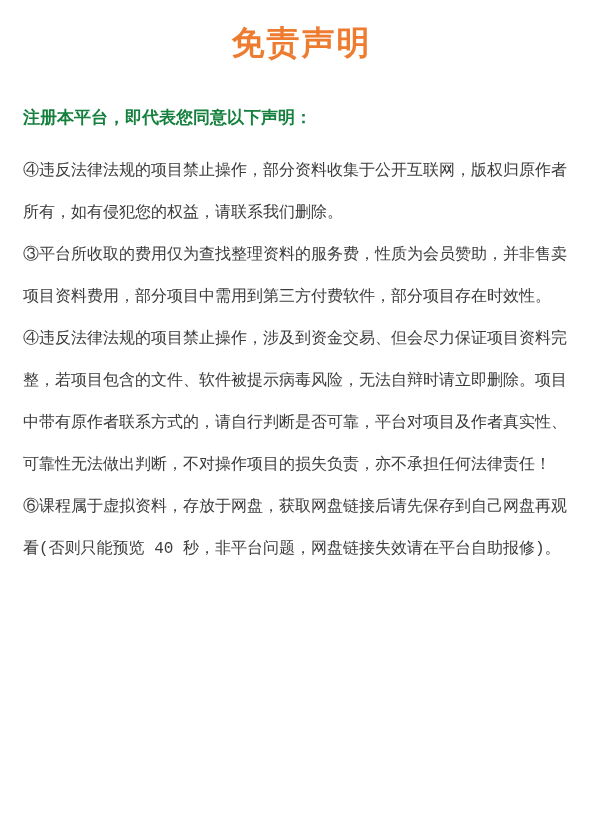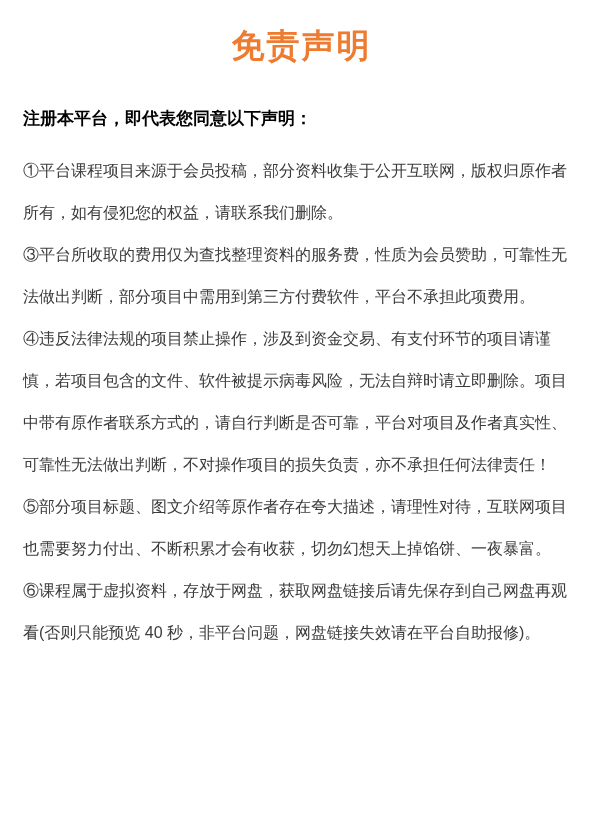--- a/index.html
+++ b/index.html
@@ -8,34 +8,34 @@
     background: #ffffff;
   }
   .page {
     position: relative;
     width: 613px;
     height: 840px;
     box-sizing: border-box;
     padding: 26px 33px 0 23px;
     background: #ffffff;
     overflow: hidden;
-    font-family: Liberation Sans, sans-serif;
+    font-family: Liberation Mono, monospace;
   }
   .title {
     margin: 0;
     color: #ED7C31;
     font-size: 33px;
     line-height: 40px;
     font-weight: bold;
     text-align: center;
     letter-spacing: 2px;
   }
   .intro {
     margin: 42px 0 20px 0;
-    color: #000000;
+    color: #15803d;
     font-size: 17px;
     line-height: 22px;
     font-weight: bold;
   }
   .para {
     margin: 0;
     color: #3B3B3B;
     font-size: 16px;
     line-height: 42px;
     font-weight: normal;
@@ -44,23 +44,22 @@
   }
 </style>
 </head>
 <body>
 
 <div class="page">
   <h1 class="title">免责声明</h1>
 
   <p class="intro">注册本平台，即代表您同意以下声明：</p>
 
-  <p class="para">①平台课程项目来源于会员投稿，部分资料收集于公开互联网，版权归原作者所有，如有侵犯您的权益，请联系我们删除。</p>
+  <p class="para">④违反法律法规的项目禁止操作，部分资料收集于公开互联网，版权归原作者所有，如有侵犯您的权益，请联系我们删除。</p>
 
 
-  <p class="para">③平台所收取的费用仅为查找整理资料的服务费，性质为会员赞助，可靠性无法做出判断，部分项目中需用到第三方付费软件，平台不承担此项费用。</p>
+  <p class="para">③平台所收取的费用仅为查找整理资料的服务费，性质为会员赞助，并非售卖项目资料费用，部分项目中需用到第三方付费软件，部分项目存在时效性。</p>
 
-  <p class="para">④违反法律法规的项目禁止操作，涉及到资金交易、有支付环节的项目请谨慎，若项目包含的文件、软件被提示病毒风险，无法自辩时请立即删除。项目中带有原作者联系方式的，请自行判断是否可靠，平台对项目及作者真实性、可靠性无法做出判断，不对操作项目的损失负责，亦不承担任何法律责任！</p>
+  <p class="para">④违反法律法规的项目禁止操作，涉及到资金交易、但会尽力保证项目资料完整，若项目包含的文件、软件被提示病毒风险，无法自辩时请立即删除。项目中带有原作者联系方式的，请自行判断是否可靠，平台对项目及作者真实性、可靠性无法做出判断，不对操作项目的损失负责，亦不承担任何法律责任！</p>
 
-  <p class="para">⑤部分项目标题、图文介绍等原作者存在夸大描述，请理性对待，互联网项目也需要努力付出、不断积累才会有收获，切勿幻想天上掉馅饼、一夜暴富。</p>
 
   <p class="para">⑥课程属于虚拟资料，存放于网盘，获取网盘链接后请先保存到自己网盘再观看(否则只能预览 40 秒，非平台问题，网盘链接失效请在平台自助报修)。</p>
 </div>
 
 </body></html>

